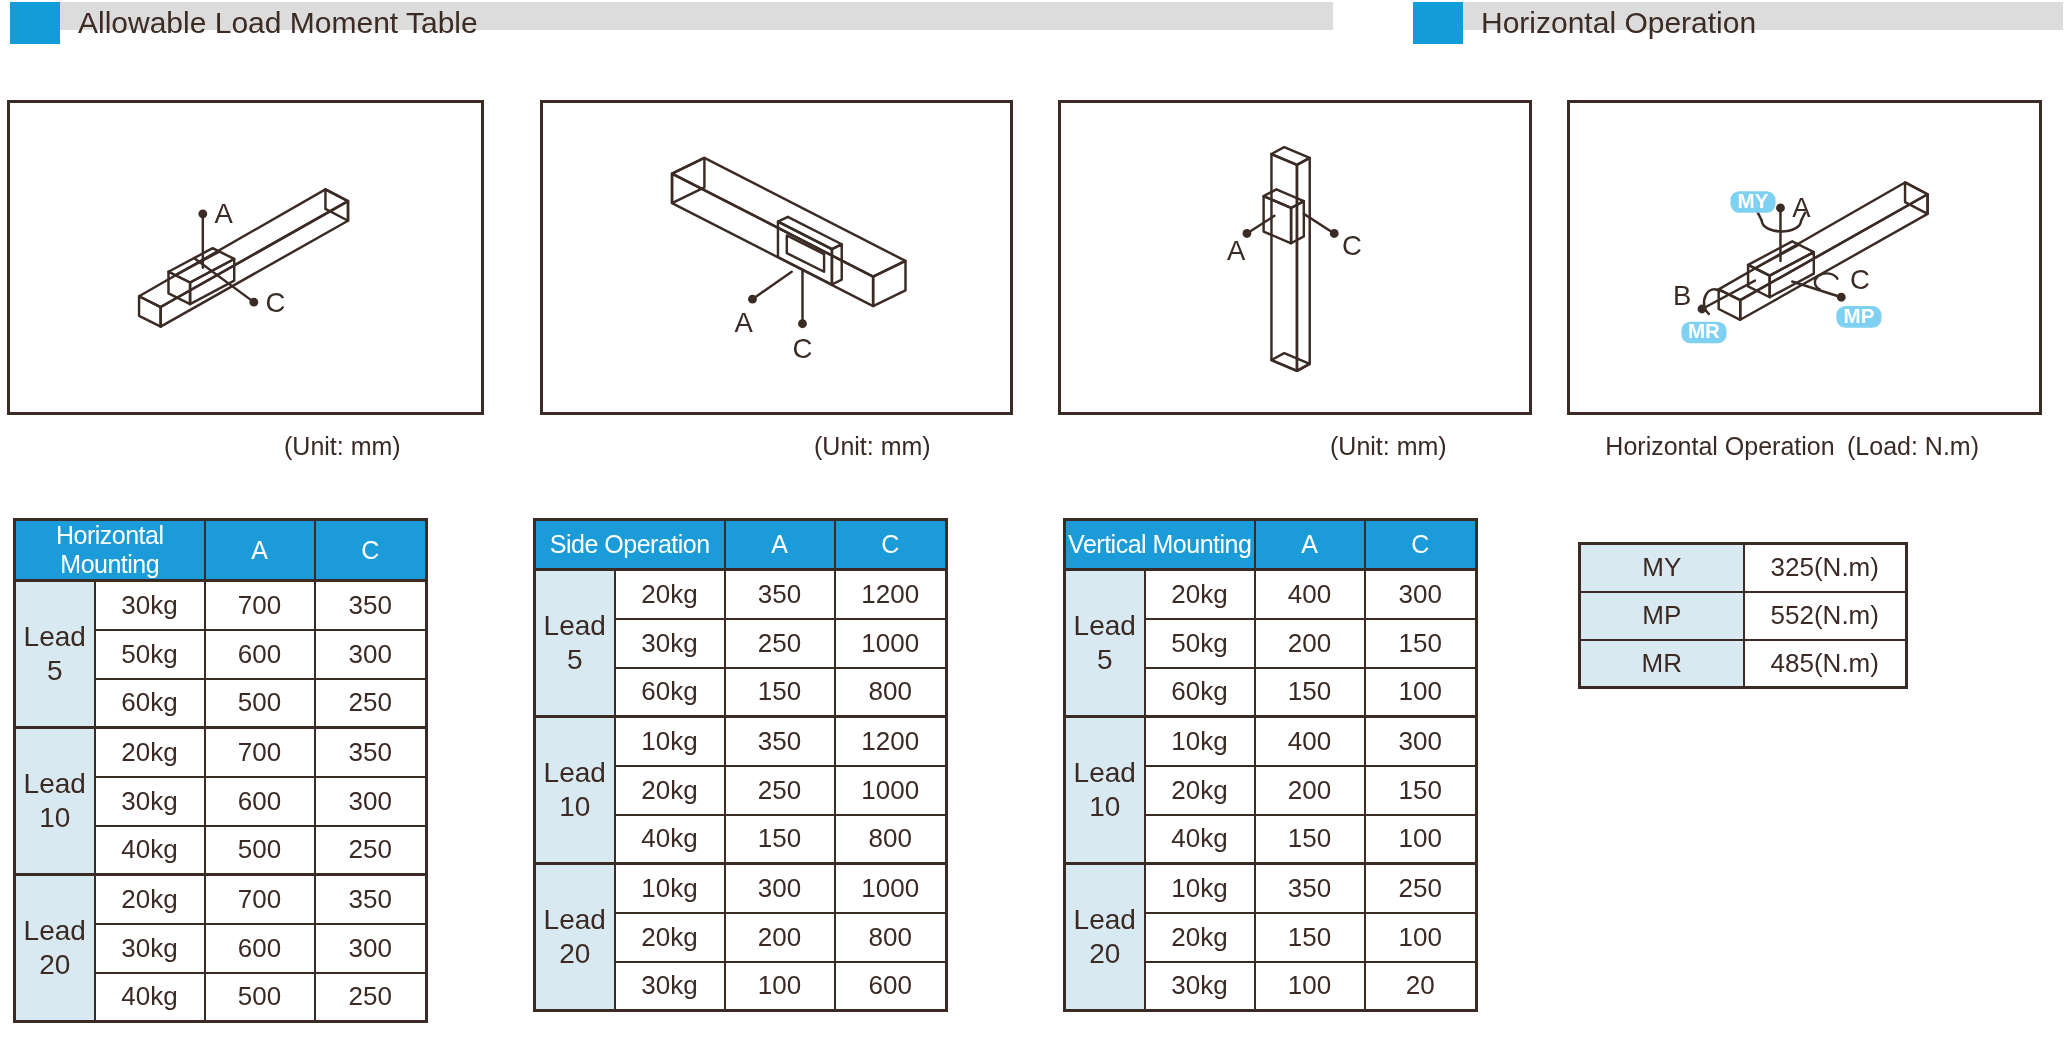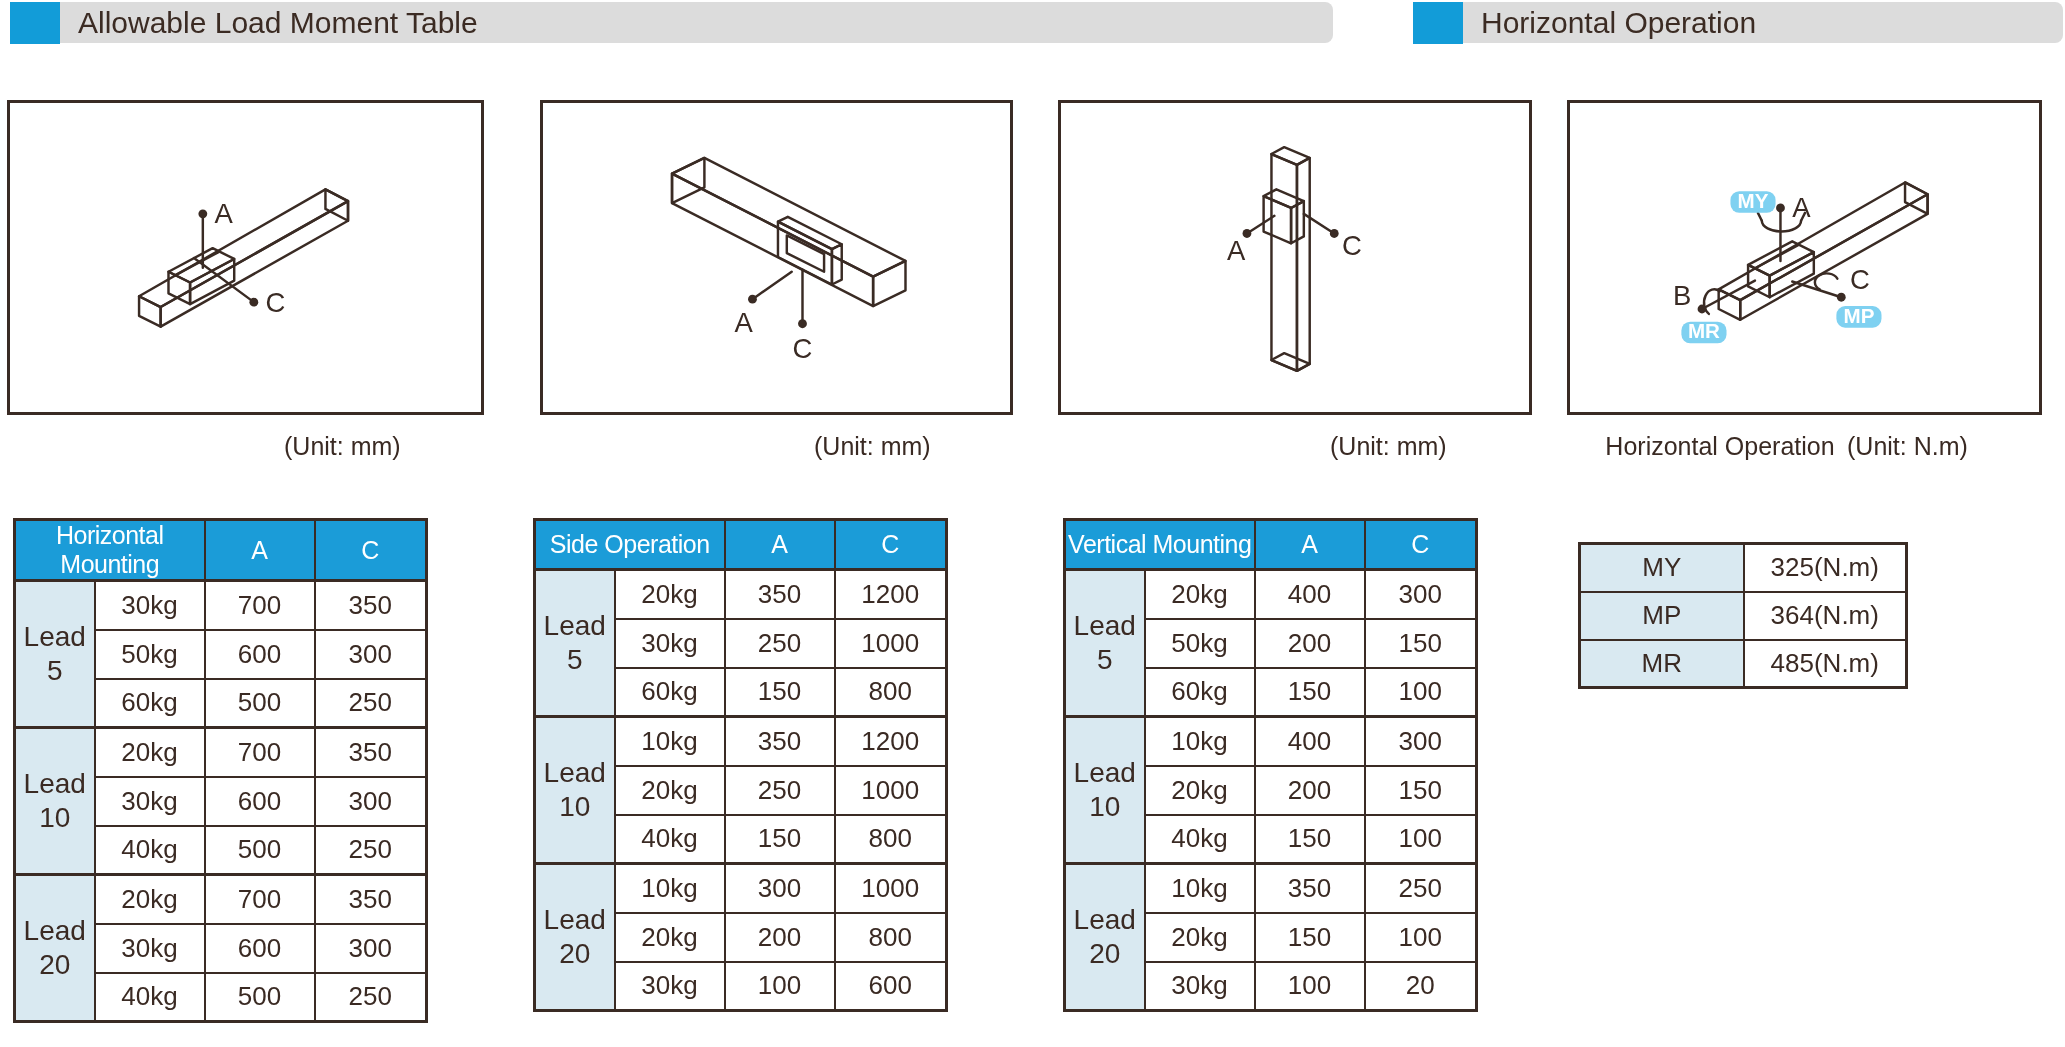--- a/index.html
+++ b/index.html
@@ -9,21 +9,21 @@
     --badge:#7FD1F1;
     --line:#3A2B24;
     --bar-bg:#DCDCDC;
     --text:#3A2A23;
   }
   *{box-sizing:border-box;}
   body{margin:0;background:#fff;font-family:"Liberation Sans",sans-serif;color:var(--text);}
   .page{position:relative;width:2065px;height:1047px;background:#fff;overflow:hidden;}
 
   
-  .bar{position:absolute;top:2px;height:41px;background:var(--bar-bg);border-radius:8px;}
+  .bar{position:absolute;top:2px;height:28px;background:var(--bar-bg);}
   .bar .sq{position:absolute;left:0;top:0;width:50px;height:42px;background:var(--accent);}
   .bar .bar-title{position:absolute;left:68px;top:0;height:42px;line-height:42px;font-size:30px;color:#3B2B23;white-space:nowrap;}
   .bar1{left:10px;width:1323px;}
   .bar2{left:1413px;width:650px;}
 
   
   .dbox{position:absolute;top:100px;height:315px;border:3px solid var(--line);background:#fff;}
   .dbox svg{display:block;width:100%;height:100%;}
   .box1{left:7px;width:477px;}
   .box2{left:540px;width:473px;}
@@ -177,21 +177,21 @@
       <text class="badge-txt" x="135" y="240" text-anchor="middle">MR</text>
       <rect class="badge" x="270" y="207" width="46" height="22" rx="9"></rect>
       <text class="badge-txt" x="293" y="224" text-anchor="middle">MP</text>
     </svg>
   </div>
 
   <div class="cap r cap1">(Unit: mm)</div>
   <div class="cap r cap2">(Unit: mm)</div>
   <div class="cap r cap3">(Unit: mm)</div>
   <div class="cap cap4a">Horizontal Operation</div>
-  <div class="cap r cap4b">(Unit: N.m)</div>
+  <div class="cap r cap4b">(Load: N.m)</div>
 
   <div class="mount-host host0">
       <table class="mtable">
         <colgroup>
           <col style="width: 80px;">
           <col style="width: 110px;">
           <col style="width: 110px;">
           <col style="width: 112px;">
         </colgroup>
         <thead>
@@ -416,21 +416,21 @@
     </div>
 
   <table class="moment-table">
     <tbody>
       <tr>
         <td class="k">MY</td>
         <td class="v">325(N.m)</td>
       </tr>
       <tr>
         <td class="k">MP</td>
-        <td class="v">364(N.m)</td>
+        <td class="v">552(N.m)</td>
       </tr>
       <tr>
         <td class="k">MR</td>
         <td class="v">485(N.m)</td>
       </tr>
     </tbody>
   </table>
 
 </div>
 

